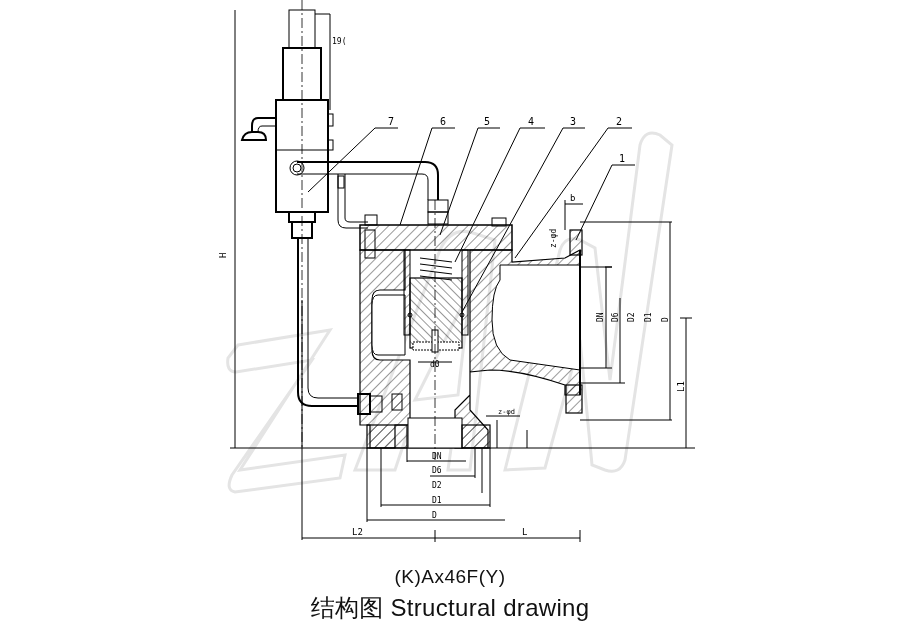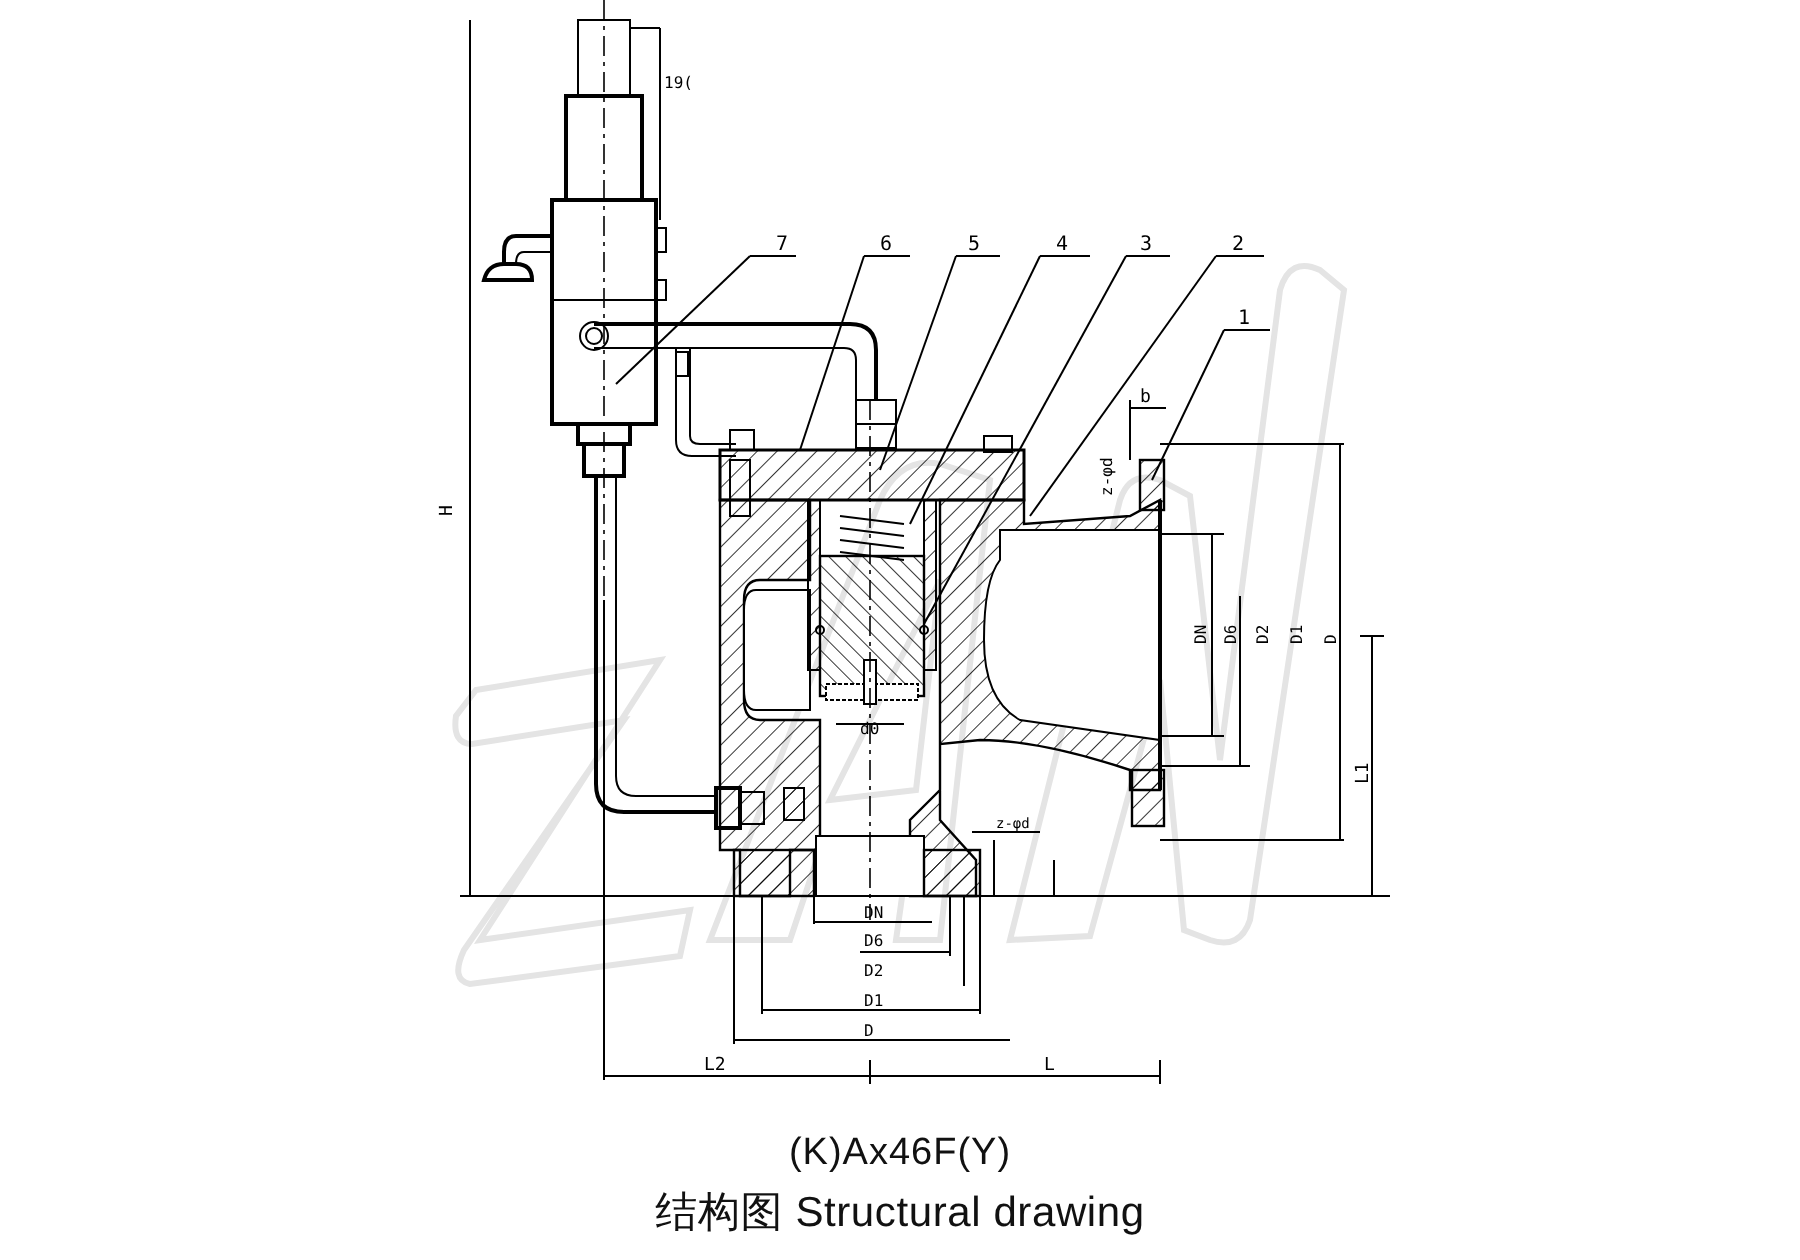--- a/index.html
+++ b/index.html
@@ -1,20 +1,20 @@
 <!DOCTYPE html>
 <html><head>
 <meta charset="utf-8">
 <style>
   html, body { margin: 0; padding: 0; background: #ffffff; }
   body { width: 900px; height: 630px; position: relative; overflow: hidden; font-family: "Liberation Sans", sans-serif; }
   #drawing { position: absolute; left: 0; top: 0; width: 900px; height: 560px; }
   .caption { position: absolute; left: 0; width: 900px; text-align: center; color: #111; }
   .caption.model { top: 566px; font-size: 19px; letter-spacing: 0.5px; }
-  .caption.title { top: 592px; font-size: 21px; letter-spacing: 0.3px; }
+  .caption.title { top: 592px; font-size: 24px; letter-spacing: 0.3px; }
   svg text { font-family: "DejaVu Sans Mono", monospace; fill: #000; }
   .ln { stroke: #000; fill: none; stroke-width: 1; }
   .thk { stroke: #000; fill: none; stroke-width: 2; }
   .cl { stroke: #000; fill: none; stroke-width: 0.8; stroke-dasharray: 10 3 2 3; }
   .wm { fill: none; stroke: #e4e4e4; stroke-width: 3; }
 </style>
 </head>
 <body>
 
 <svg id="drawing" viewBox="0 0 900 560" xmlns="http://www.w3.org/2000/svg">

